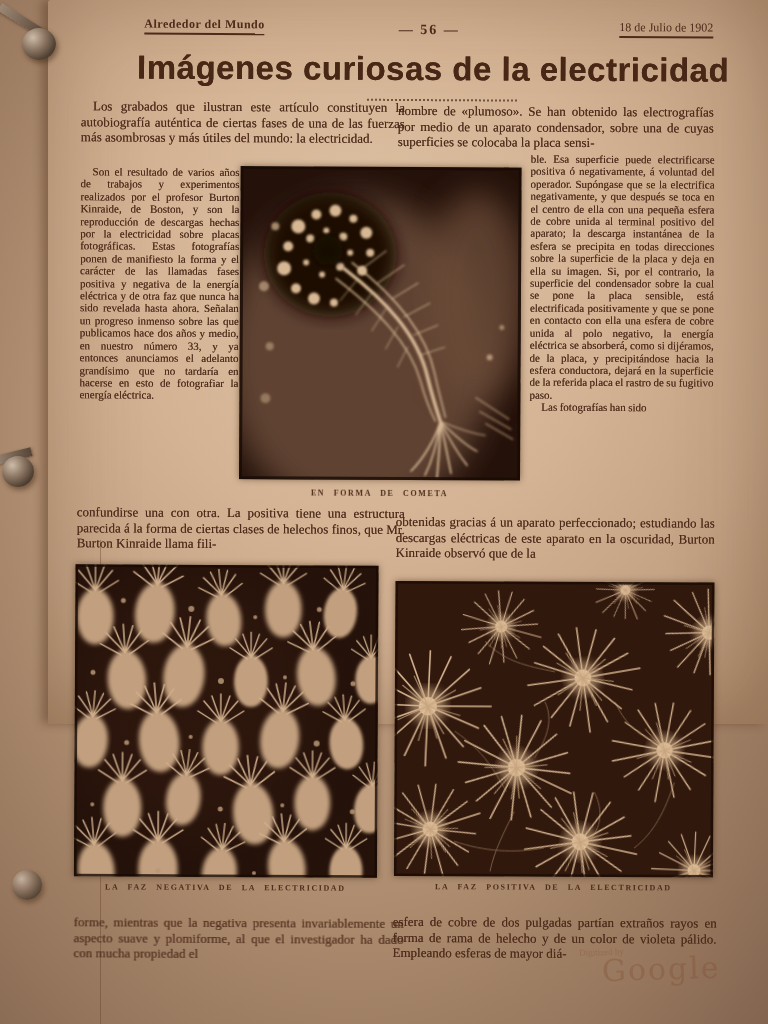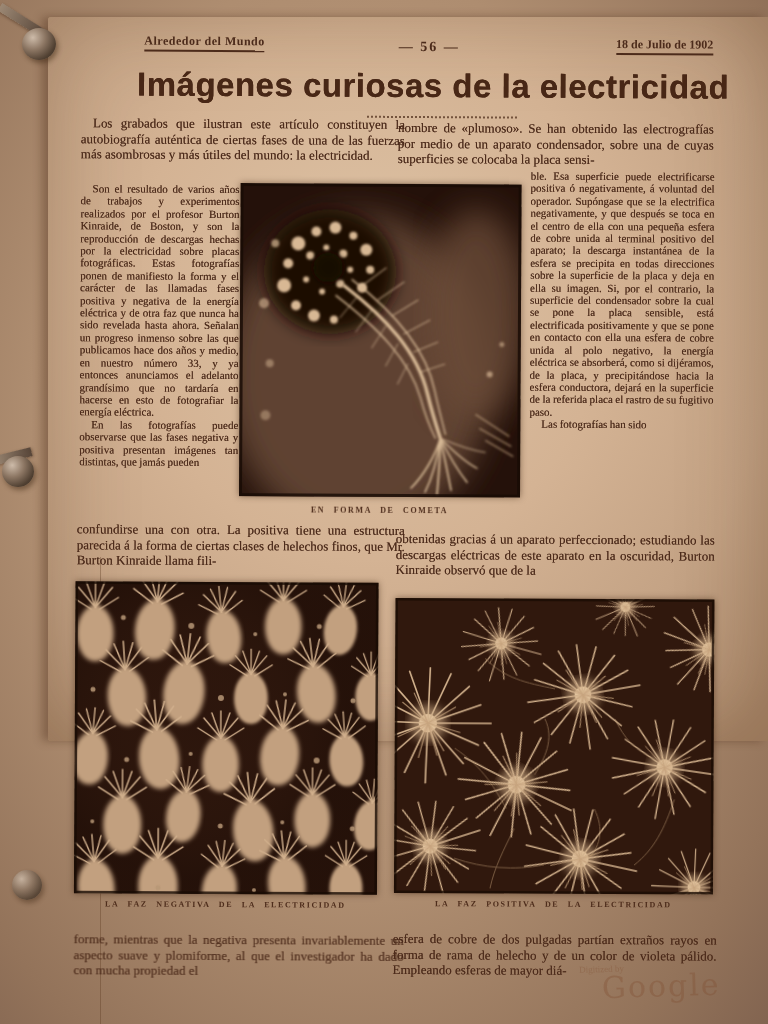--- a/index.html
+++ b/index.html
@@ -7,42 +7,42 @@
     width:768px;height:1024px;overflow:hidden;position:relative;
     background:#8f7058;
     font-family:"Liberation Serif", serif;
   }
   .photo{
     position:absolute;inset:0;
     background:radial-gradient(ellipse at 46% 42%, #c2a183 0%, #ae8d70 55%, #93735a 85%, #826450 100%);
   }
   
   .paper{
-    position:absolute;left:48px;top:17px;width:720px;height:724px;
+    position:absolute;left:48px;top:0;width:720px;height:724px;
     background:radial-gradient(ellipse at 45% 38%, #ddc2a4 0%, #d4b394 42%, #c3a284 72%, #ac8a6c 95%);
     box-shadow:-6px 0 10px rgba(60,30,12,.35), inset 0 0 90px rgba(80,45,20,.28);
     border-radius:3px 0 0 3px;
   }
   .paper-edge{
     position:absolute;left:52px;top:540px;width:1px;height:484px;
     background:rgba(90,55,30,.35);
   }
   .content{
     position:absolute;inset:0;
     transform:rotate(.3deg);transform-origin:50% 40%;
     color:#4c2b1b;
   }
   
   .masthead{
     position:absolute;left:95px;top:18px;font-size:12px;font-weight:bold;
     letter-spacing:.5px;border-bottom:2px solid #4c2b1b;padding-bottom:1px;
   }
   .pagenum{position:absolute;left:330px;top:22px;width:100px;text-align:center;font-size:14px;font-weight:bold;letter-spacing:2px;}
   .issue-date{
-    position:absolute;right:56px;top:19px;font-size:12px;font-weight:bold;
+    position:absolute;right:56px;top:19px;font-size:12px;font-weight:normal;
     border-bottom:2px solid #4c2b1b;padding-bottom:1px;
   }
   .title{
     position:absolute;left:78px;top:50px;width:612px;text-align:center;
     font-family:"Liberation Sans", sans-serif;font-weight:bold;
     font-size:33px;letter-spacing:.5px;color:#46261667;
     color:#482716;
     text-shadow:0 0 .6px #482716;
   }
   .dotted-rule{
@@ -97,21 +97,20 @@
       <span class="pagenum">— 56 —</span>
       <span class="issue-date">18 de Julio de 1902</span>
       <div class="title">Imágenes curiosas de la electricidad</div>
       <div class="dotted-rule"></div>
 
       <div class="tx wide" style="left:32px;top:100px;width:324px;height:66px;">
         <p>Los grabados que ilustran este artículo constituyen la autobiografía auténtica de ciertas fases de una de las fuerzas más asombrosas y más útiles del mundo: la electricidad.</p>
       </div>
       <div class="tx narrow" style="left:32px;top:167px;width:159px;height:338px;">
         <p>Son el resultado de varios años de trabajos y experimentos realizados por el profesor Burton Kinraide, de Boston, y son la reproducción de descargas hechas por la electricidad sobre placas fotográficas. Estas fotografías ponen de manifiesto la forma y el carácter de las llamadas fases positiva y negativa de la energía eléctrica y de otra faz que nunca ha sido revelada hasta ahora. Señalan un progreso inmenso sobre las que publicamos hace dos años y medio, en nuestro número 33, y ya entonces anunciamos el adelanto grandísimo que no tardaría en hacerse en esto de fotografiar la energía eléctrica.</p>
-        <p>En las fotografías puede observarse que las fases negativa y positiva presentan imágenes tan distintas, que jamás pueden</p>
       </div>
       <div class="tx wide" style="left:30px;top:506px;width:328px;height:50px;">
         <p style="text-indent:0">confundirse una con otra. La positiva tiene una estructura parecida á la forma de ciertas clases de helechos finos, que Mr. Burton Kinraide llama fili-</p>
       </div>
 
       <div class="tx wide" style="left:349px;top:103px;width:316px;height:50px;">
         <p style="text-indent:0">nombre de «plumoso». Se han obtenido las electrografías por medio de un aparato condensador, sobre una de cuyas superficies se colocaba la placa sensi-</p>
       </div>
       <div class="tx narrow" style="left:482px;top:152px;width:184px;height:360px;">
         <p style="text-indent:0">ble. Esa superficie puede electrificarse positiva ó negativamente, á voluntad del operador. Supóngase que se la electrifica negativamente, y que después se toca en el centro de ella con una pequeña esfera de cobre unida al terminal positivo del aparato; la descarga instantánea de la esfera se precipita en todas direcciones sobre la superficie de la placa y deja en ella su imagen. Si, por el contrario, la superficie del condensador sobre la cual se pone la placa sensible, está electrificada positivamente y que se pone en contacto con ella una esfera de cobre unida al polo negativo, la energía eléctrica se absorberá, como si dijéramos, de la placa, y precipitándose hacia la esfera conductora, dejará en la superficie de la referida placa el rastro de su fugitivo paso.</p>

